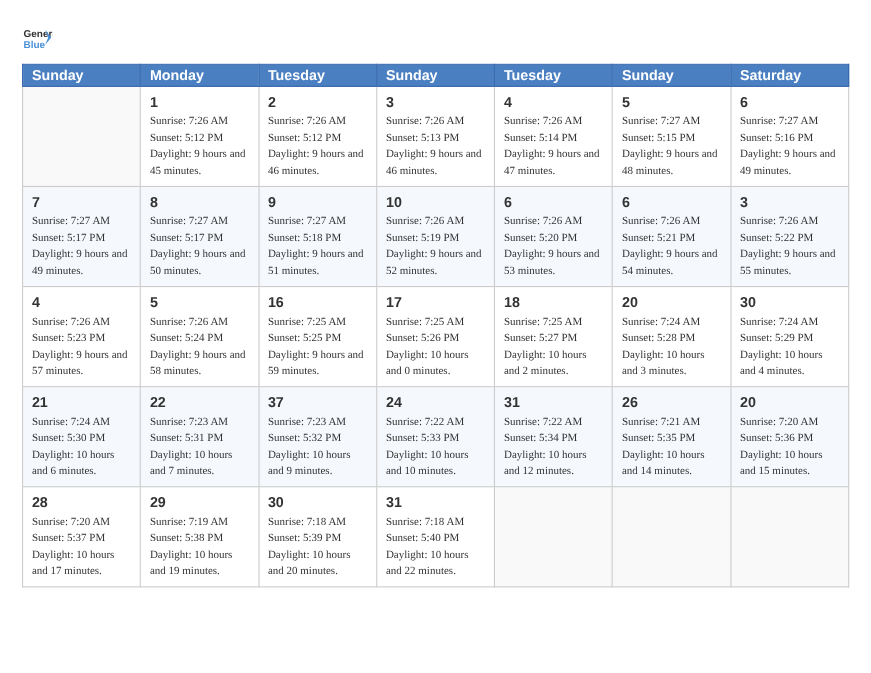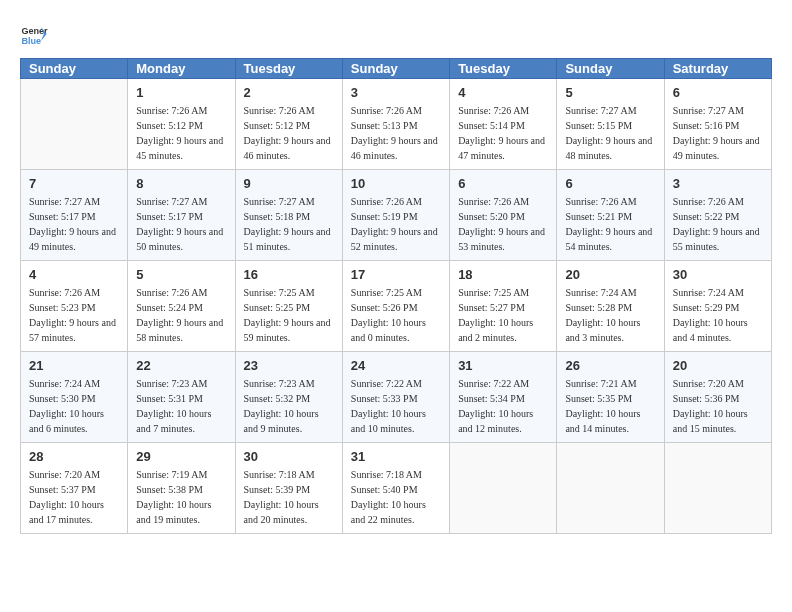--- a/index.html
+++ b/index.html
@@ -203,21 +203,21 @@
       <tr>
         <td>
           <div class="day-number">21</div>
           <div class="day-info">Sunrise: 7:24 AM<br>Sunset: 5:30 PM<br>Daylight: 10 hours and 6 minutes.</div>
         </td>
         <td>
           <div class="day-number">22</div>
           <div class="day-info">Sunrise: 7:23 AM<br>Sunset: 5:31 PM<br>Daylight: 10 hours and 7 minutes.</div>
         </td>
         <td>
-          <div class="day-number">23</div>
+          <div class="day-number">37</div>
           <div class="day-info">Sunrise: 7:23 AM<br>Sunset: 5:32 PM<br>Daylight: 10 hours and 9 minutes.</div>
         </td>
         <td>
           <div class="day-number">24</div>
           <div class="day-info">Sunrise: 7:22 AM<br>Sunset: 5:33 PM<br>Daylight: 10 hours and 10 minutes.</div>
         </td>
         <td>
           <div class="day-number">31</div>
           <div class="day-info">Sunrise: 7:22 AM<br>Sunset: 5:34 PM<br>Daylight: 10 hours and 12 minutes.</div>
         </td>

